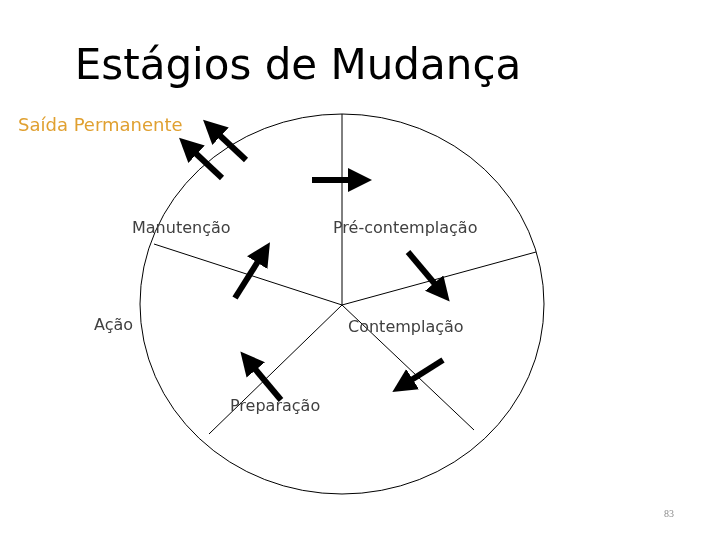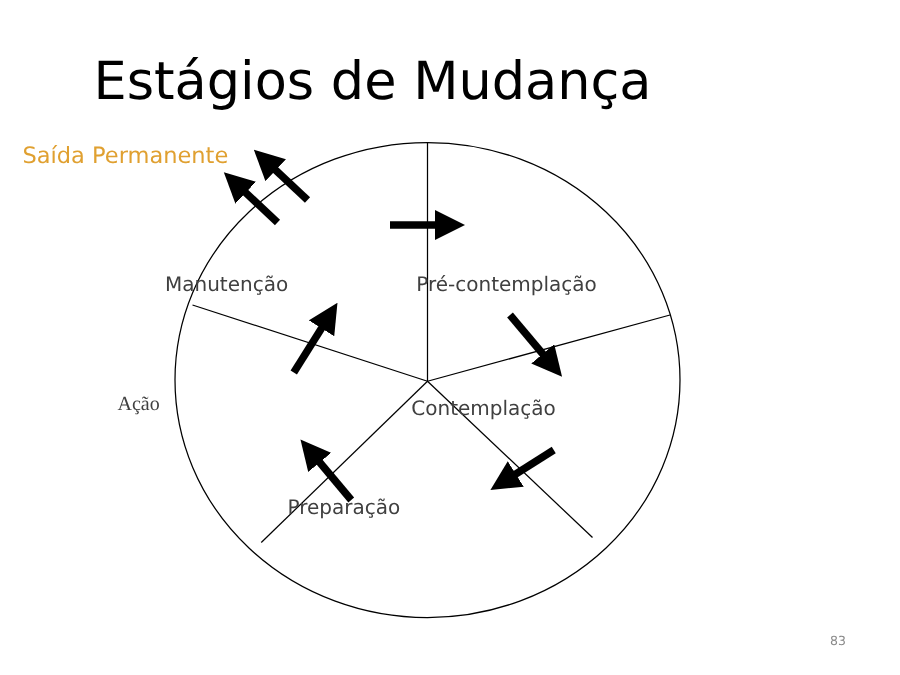--- a/index.html
+++ b/index.html
@@ -2,21 +2,21 @@
 <html><head>
   <meta charset="utf-8">
   <style>
     html, body { margin: 0; padding: 0; background: #ffffff; }
     body { width: 720px; height: 540px; position: relative; overflow: hidden;
            font-family: "DejaVu Sans", "Liberation Sans", sans-serif; }
     .title { position: absolute; left: 0; top: 40px; width: 596px; text-align: center;
              font-size: 42px; color: #000; letter-spacing: 0px; }
     .label { position: absolute; font-size: 16px; color: #404040; white-space: nowrap; }
     .exit-label { position: absolute; left: 18px; top: 114px; font-size: 18px; white-space: nowrap; }
-    .page-num { position: absolute; left: 664px; top: 508px; font-size: 10px; color: #8a8a8a; }
+    .page-num { position: absolute; left: 664px; top: 508px; font-size: 10px; color: #8a8a8a; font-family: Liberation Serif, serif; }
     svg.diagram { position: absolute; left: 0; top: 0; }
   </style>
 </head>
 <body>
 
 <div class="title">Estágios de Mudança</div>
 
 <div class="exit-label" style="color:#E0A030;">Saída Permanente</div>
 
 <svg class="diagram" width="720" height="540">
@@ -41,18 +41,18 @@
     <line x1="246" y1="160" x2="214" y2="130" marker-end="url(#ah)"></line>
     <line x1="312" y1="180" x2="357" y2="180" marker-end="url(#ah)"></line>
     <line x1="408" y1="252" x2="440" y2="290" marker-end="url(#ah)"></line>
     <line x1="443" y1="360" x2="405" y2="384" marker-end="url(#ah)"></line>
     <line x1="281" y1="400" x2="250" y2="363" marker-end="url(#ah)"></line>
     <line x1="235" y1="298" x2="262" y2="255" marker-end="url(#ah)"></line>
   </g>
 </svg>
 
 <div class="label" style="left:317px; top:218px;margin-left:16px;">Pré-contemplação</div>
-<div class="label" style="left:329px; top:317px;">Contemplação</div>
+<div class="label" style="left:348px; top:317px;">Contemplação</div>
 <div class="label" style="left:230px; top:396px;">Preparação</div>
-<div class="label" style="left:94px; top:315px;font-family:Liberation Serif, serif;">Ação</div>
+<div class="label" style="left:94px; top:315px;">Ação</div>
 <div class="label" style="left:132px; top:218px;">Manutenção</div>
 
 <div class="page-num">83</div>
 
 </body></html>

